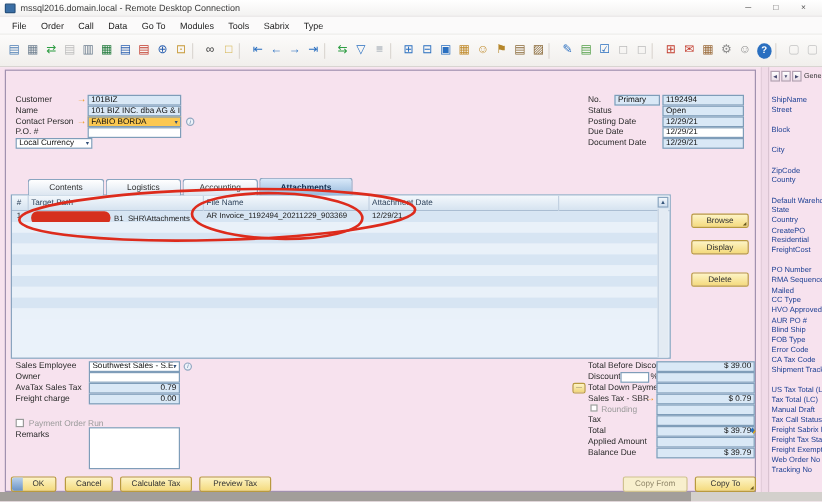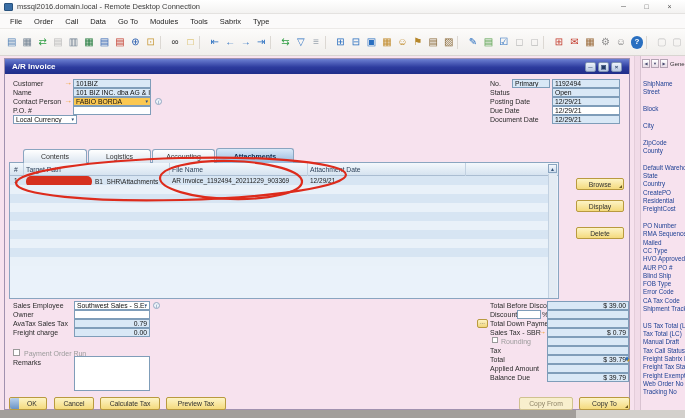--- a/index.html
+++ b/index.html
@@ -145,28 +145,20 @@
     <span class="tb-icon round" style=";color:#ffffff">?</span>
     <span class="tb-icon sep"></span>
     <span class="tb-icon" style=";color:#c4c4c4">▢</span>
     <span class="tb-icon" style=";color:#c4c4c4">▢</span>
   </div>
 
 <div class="client"></div>
 <div class="splitter"></div>
 
 <div id="inv">
-  <div class="inv-title">
-    <span>A/R Invoice</span>
-    <span class="inv-ctrl">
-      <span class="ivb">─</span>
-      <span class="ivb">▣</span>
-      <span class="ivb">×</span>
-    </span>
-  </div>
 
   <div class="lbl abs" style="left:8px;top:20px">Customer</div>
   <div class="arrow abs" style="left:59px;top:20px">→</div>
   <div class="box" style="left:68px;top:20px;width:78px">101BIZ</div>
 
   <div class="lbl abs" style="left:8px;top:29px">Name</div>
   <div class="box" style="left:68px;top:29px;width:78px">101 BIZ INC. dba AG &amp; IREH</div>
 
   <div class="lbl abs" style="left:8px;top:38px">Contact Person</div>
   <div class="arrow abs" style="left:59px;top:38px">→</div>

